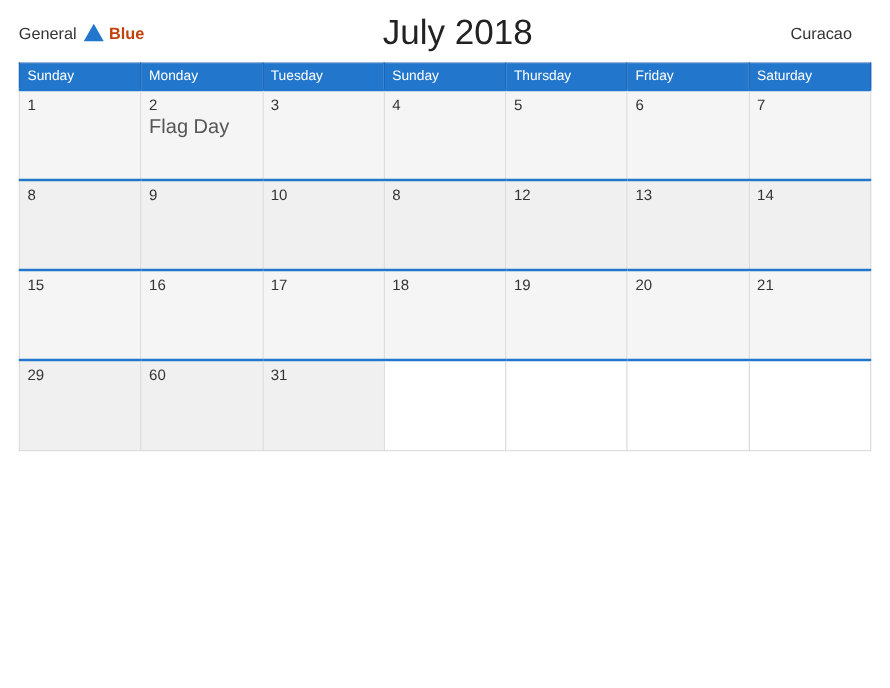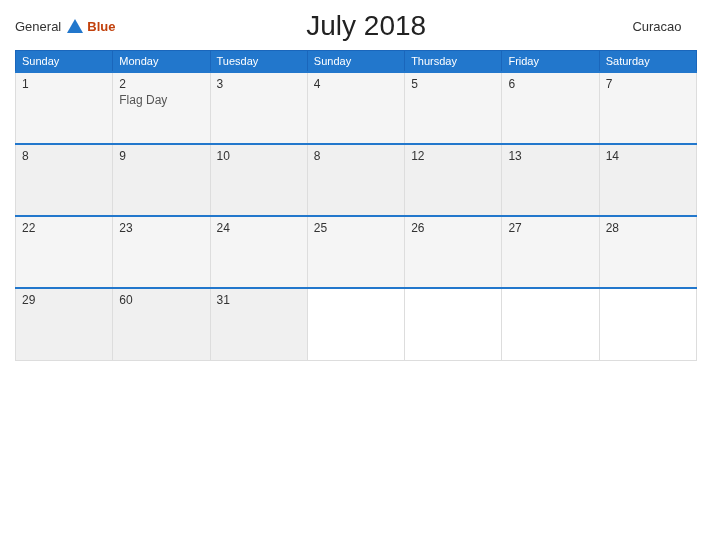--- a/index.html
+++ b/index.html
@@ -89,21 +89,21 @@
       font-size: 12px;
       color: #333;
       width: 14.28%;
     }
     .day-number {
       font-size: 12px;
       color: #333;
       display: block;
     }
     .event {
-      font-size: 12px;
+      font-size: 16px;
       color: #555;
       margin-top: 2px;
     }
     .empty-cell {
       background: #fff !important;
       border: 1px solid #ddd;
       border-top: 2px solid #2277cc;
     }
   </style>
 </head>
@@ -175,39 +175,39 @@
           </td>
           <td>
             <span class="day-number">13</span>
           </td>
           <td>
             <span class="day-number">14</span>
           </td>
         </tr>
         <tr>
           <td>
-            <span class="day-number">22</span>
-          </td>
-          <td>
-            <span class="day-number">23</span>
-          </td>
-          <td>
-            <span class="day-number">24</span>
-          </td>
-          <td>
-            <span class="day-number">25</span>
-          </td>
-          <td>
-            <span class="day-number">26</span>
-          </td>
-          <td>
-            <span class="day-number">27</span>
-          </td>
-          <td>
-            <span class="day-number">28</span>
+            <span class="day-number">15</span>
+          </td>
+          <td>
+            <span class="day-number">16</span>
+          </td>
+          <td>
+            <span class="day-number">17</span>
+          </td>
+          <td>
+            <span class="day-number">18</span>
+          </td>
+          <td>
+            <span class="day-number">19</span>
+          </td>
+          <td>
+            <span class="day-number">20</span>
+          </td>
+          <td>
+            <span class="day-number">21</span>
           </td>
         </tr>
         <tr>
           <td>
             <span class="day-number">29</span>
           </td>
           <td>
             <span class="day-number">60</span>
           </td>
           <td>

